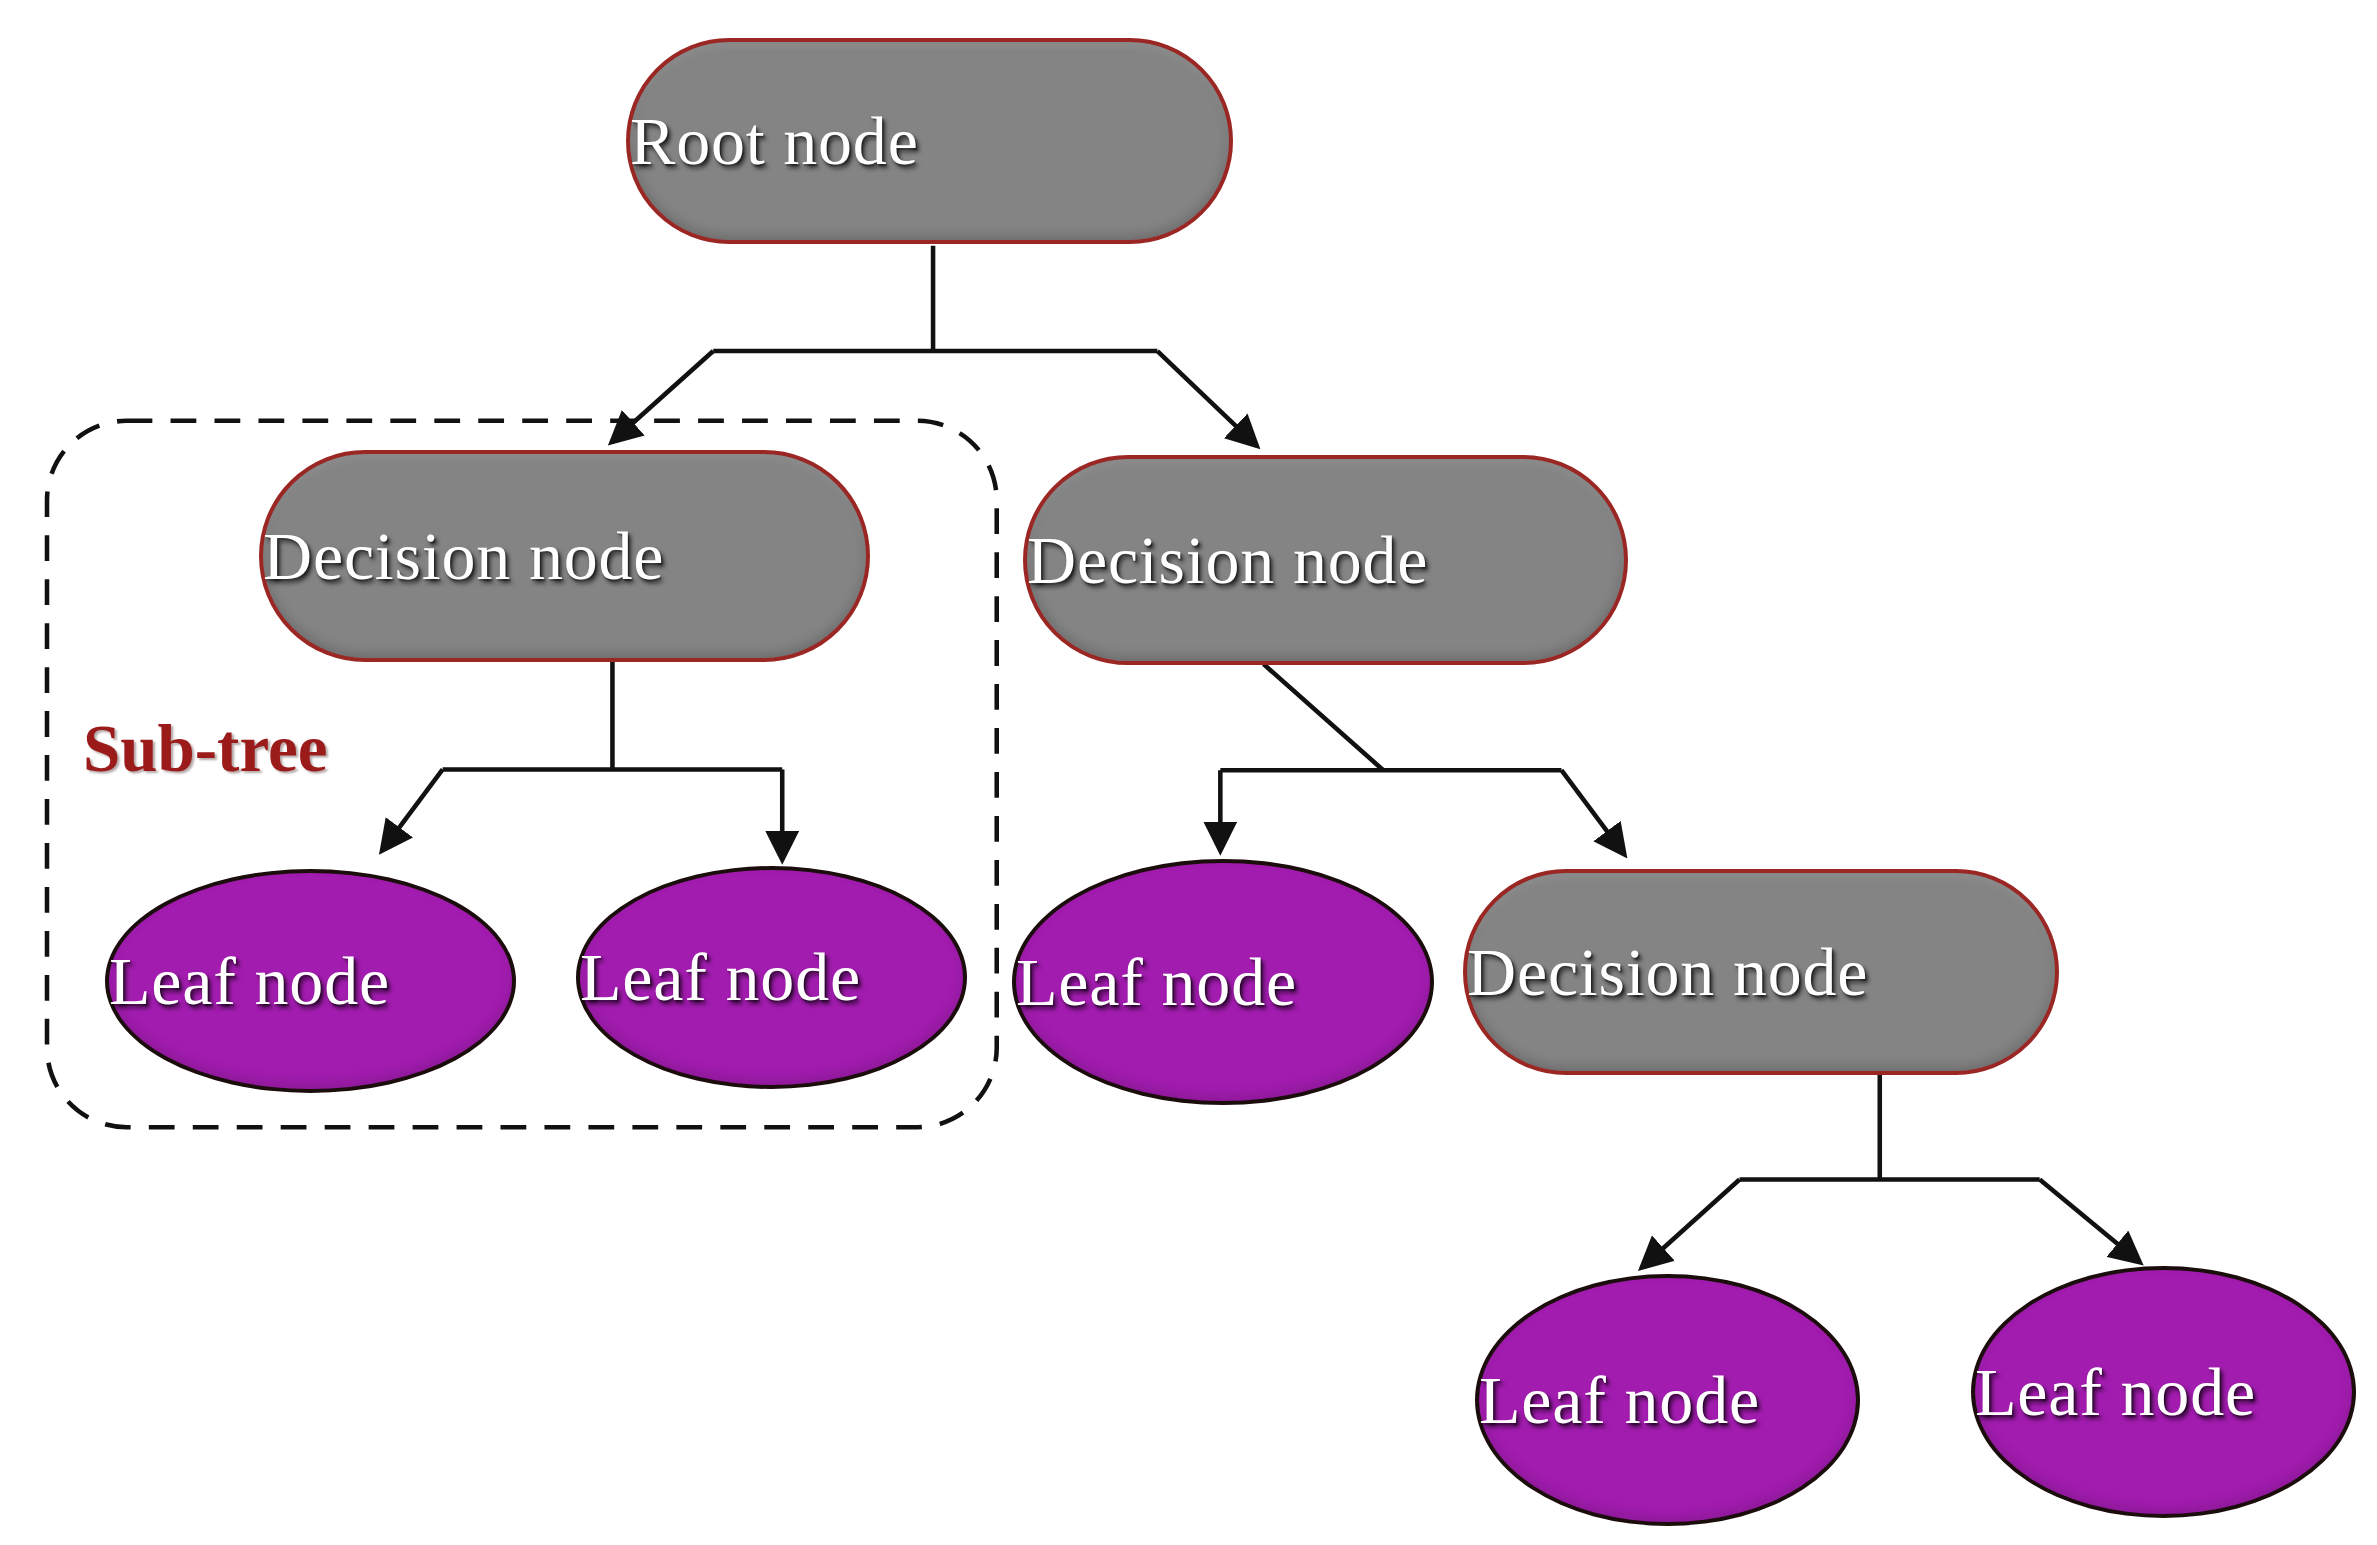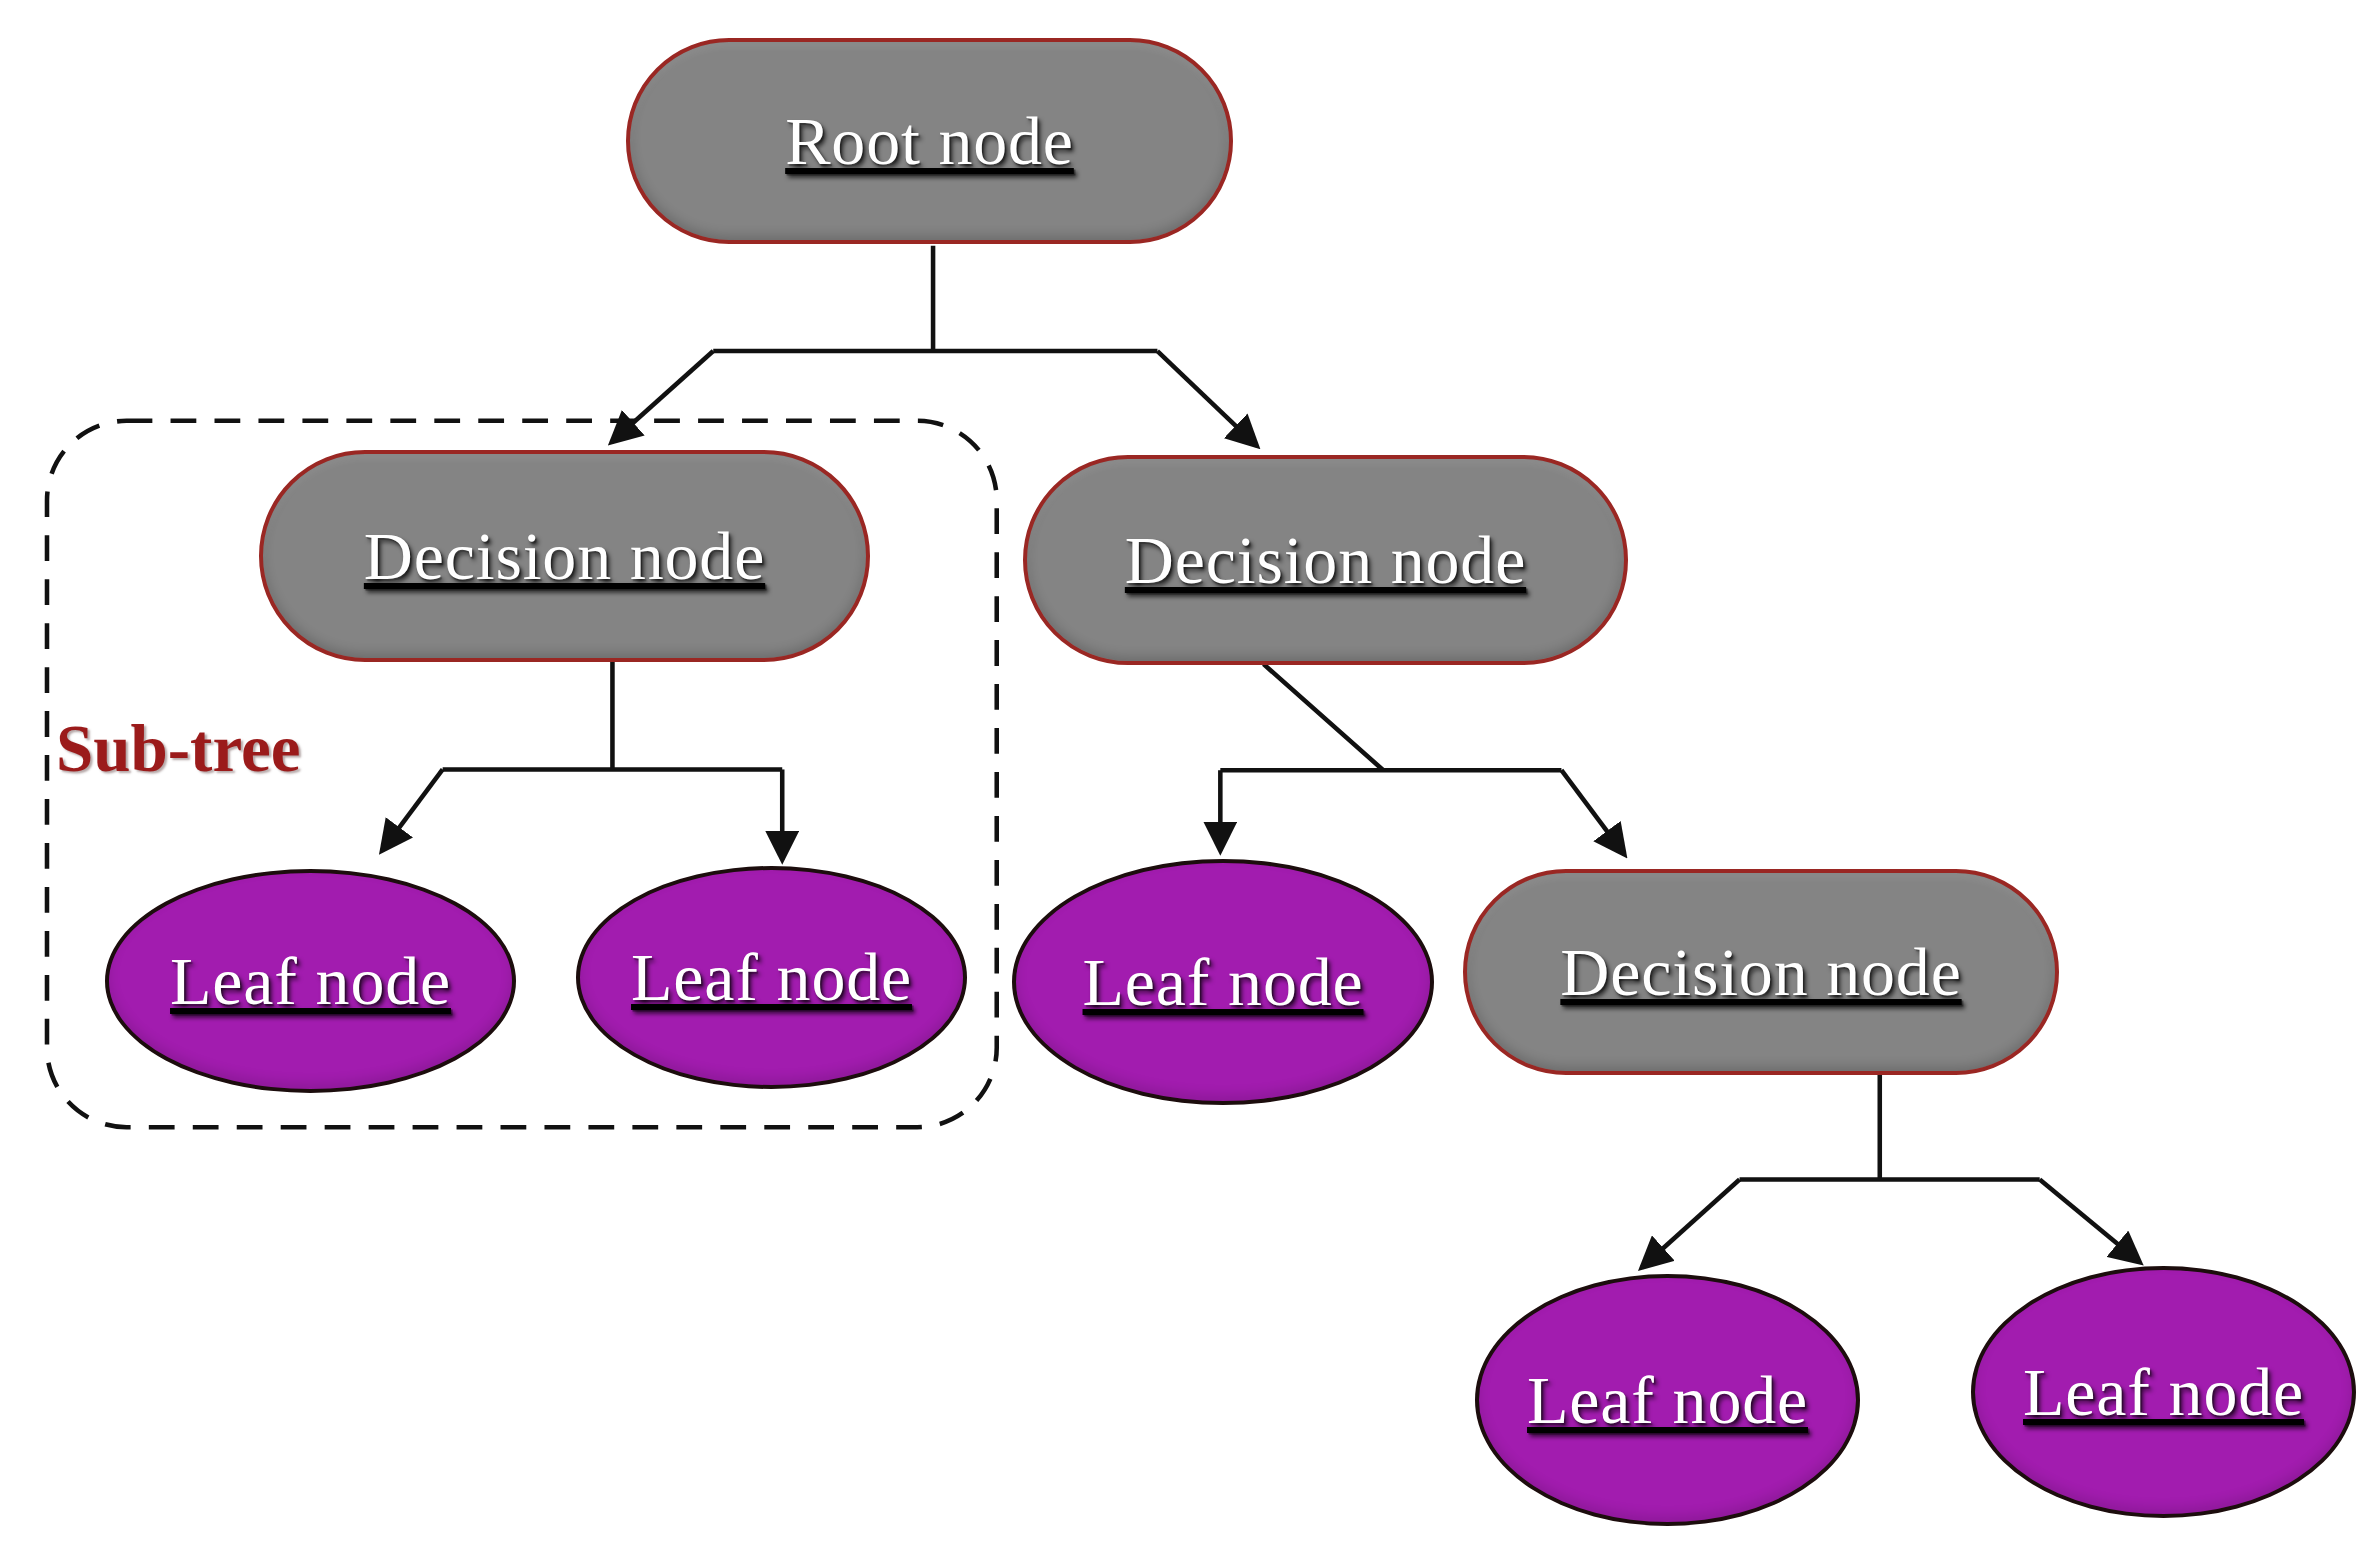--- a/index.html
+++ b/index.html
@@ -6,24 +6,23 @@
   .canvas {
     position:relative;
     width:2377px; height:1545px;
     background:#ffffff;
     overflow:hidden;
     font-family:"Liberation Serif", serif;
   }
   .edges-layer { position:absolute; left:0; top:0; width:2377px; height:1545px; }
   .node {
     position:absolute;
-    display:flex; align-items:center; justify-content:center;
+    display:flex; align-items:center; justify-content:flex-start;
     box-sizing:border-box;
     text-align:center;
-    text-decoration:underline;
   }
   .node .lbl {
     color:#ffffff;
     font-size:68px;
     letter-spacing:0.8px;
     text-shadow:3px 3.8px 4.5px rgba(0,0,0,0.65), 1.5px 1.5px 1.5px rgba(0,0,0,0.45);
     white-space:nowrap;
   }
   .stadium {
     background:#848484;
@@ -32,21 +31,21 @@
     box-shadow:inset 0 -4.5px 10.6px rgba(0,0,0,0.18), inset 0 4.5px 7.6px rgba(255,255,255,0.10);
   }
   .ellipse {
     background:#a21caf;
     border:4.5px solid #1c0d0d;
     border-radius:50%;
     box-shadow:inset 0 -6px 12px rgba(0,0,0,0.12);
   }
   .subtree-label {
     position:absolute;
-    left:56px; top:710px;
+    left:83px; top:710px;
     font-size:67px;
     font-weight:600;
     color:#9b1b1b;
     text-shadow:2.3px 2.3px 2.3px rgba(40,0,0,0.35);
     white-space:nowrap;
   }
   .edge { stroke:#111111; stroke-width:6; fill:none; }
   .dashed-box { stroke:#111111; stroke-width:6; fill:none; }
   .arrowhead-fill { fill:#111111; }
 </style>

